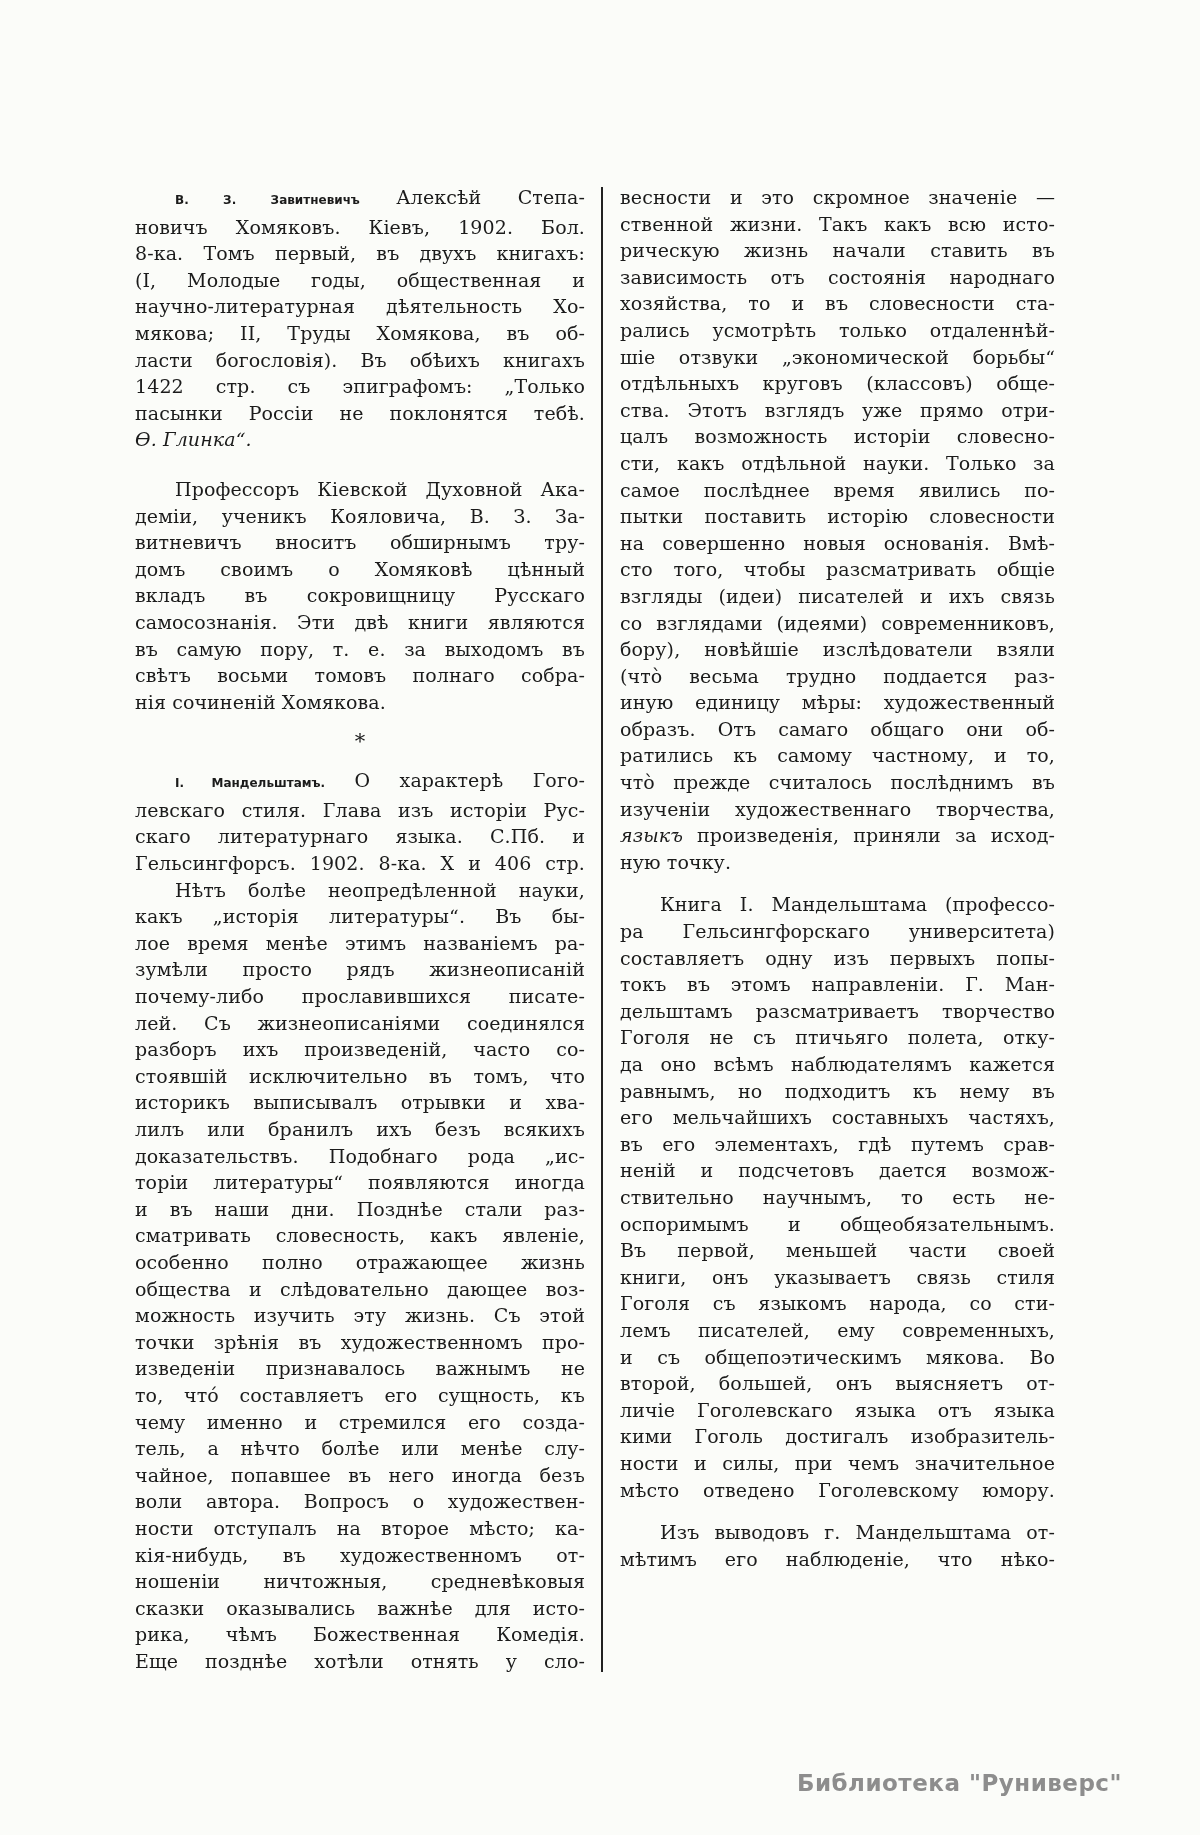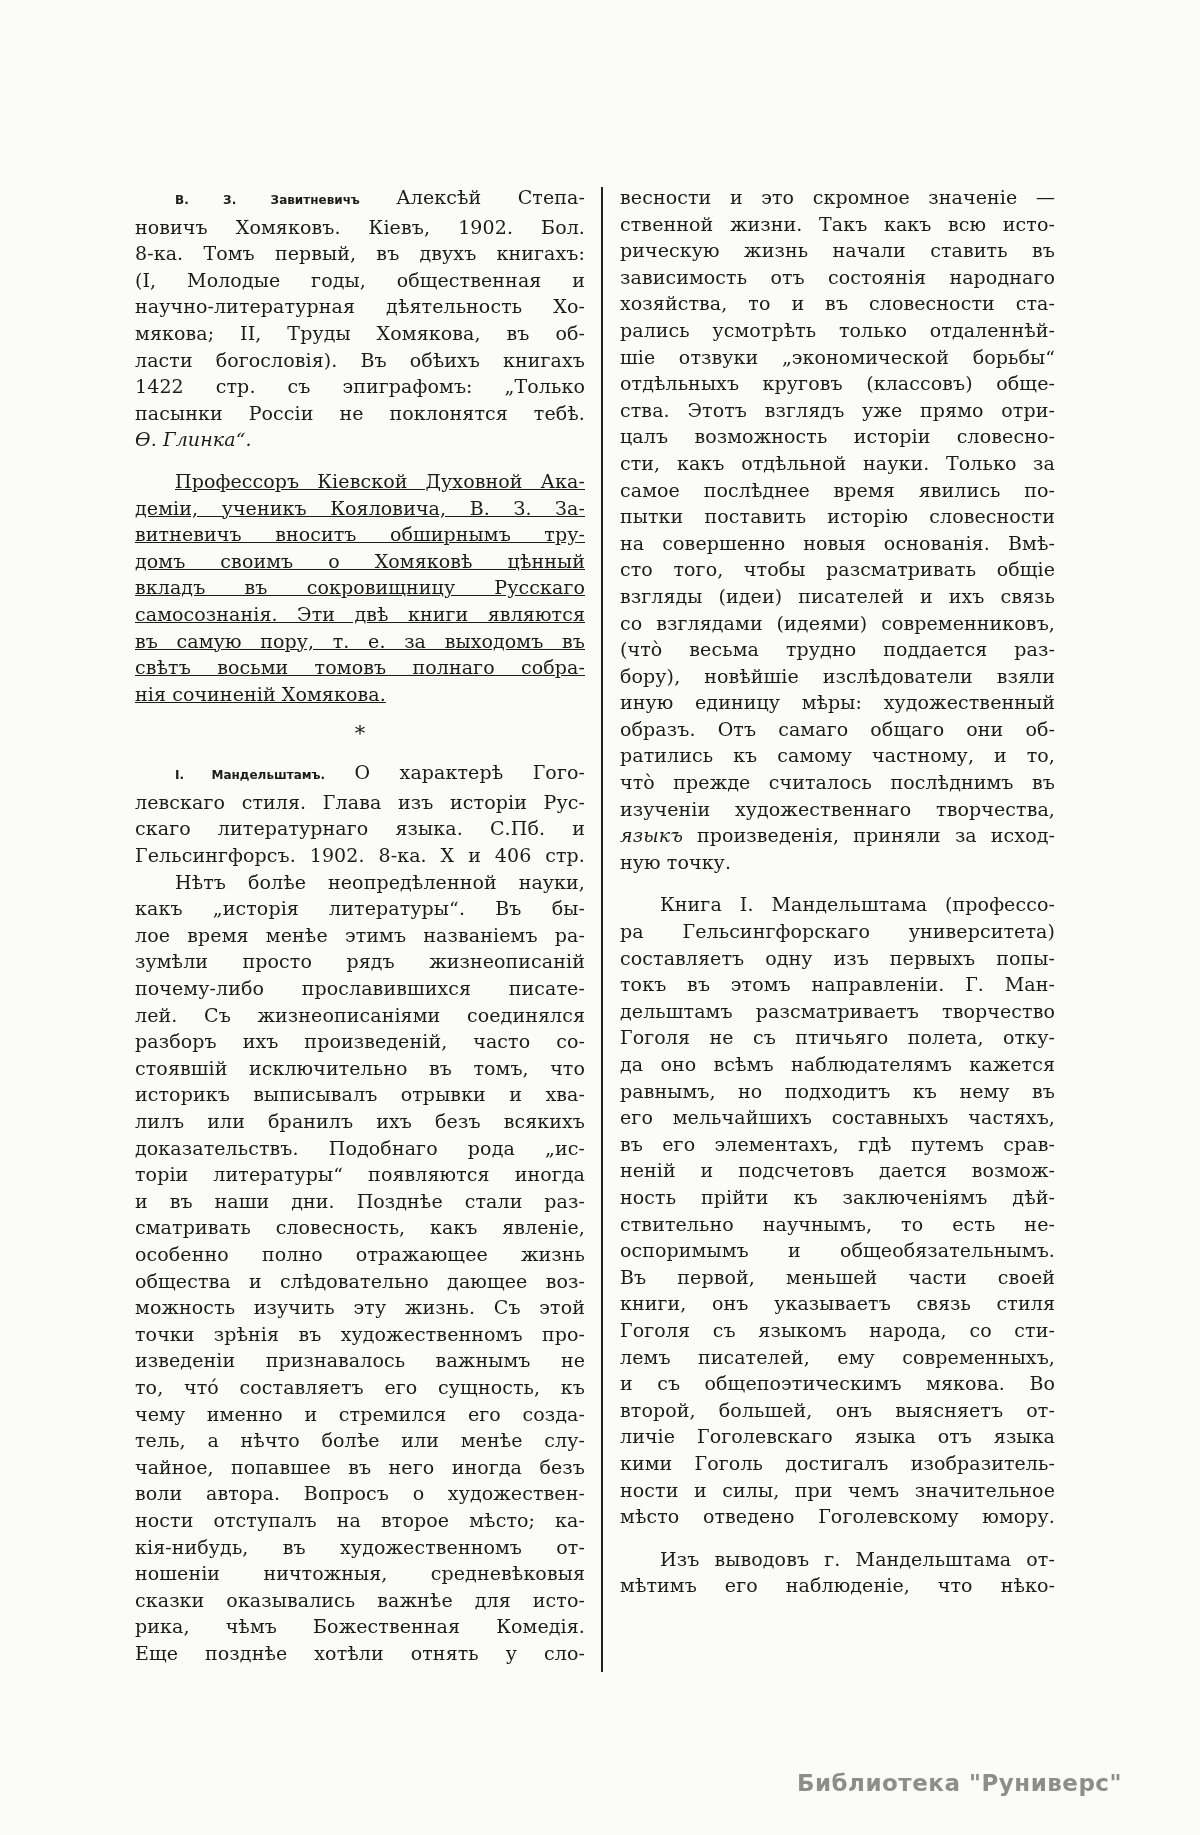--- a/index.html
+++ b/index.html
@@ -44,21 +44,21 @@
       <div class="line">новичъ Хомяковъ. Кіевъ, 1902. Бол.</div>
       <div class="line">8-ка. Томъ первый, въ двухъ книгахъ:</div>
       <div class="line">(I, Молодые годы, общественная и</div>
       <div class="line">научно-литературная дѣятельность Хо-</div>
       <div class="line">мякова; II, Труды Хомякова, въ об-</div>
       <div class="line">ласти богословія). Въ обѣихъ книгахъ</div>
       <div class="line">1422 стр. съ эпиграфомъ: „Только</div>
       <div class="line">пасынки Россіи не поклонятся тебѣ.</div>
       <div class="line lastline"><span class="i">Ѳ. Глинка“.</span></div>
     </div>
-    <div class="para" style="margin-top: 15px; text-decoration: underline;">
+    <div class="para" style="margin-top: 23px;">
       <div class="line first">Профессоръ Кіевской Духовной Ака-</div>
       <div class="line">деміи, ученикъ Кояловича, В. З. За-</div>
       <div class="line">витневичъ вноситъ обширнымъ тру-</div>
       <div class="line">домъ своимъ о Хомяковѣ цѣнный</div>
       <div class="line">вкладъ въ сокровищницу Русскаго</div>
       <div class="line">самосознанія. Эти двѣ книги являются</div>
       <div class="line">въ самую пору, т. е. за выходомъ въ</div>
       <div class="line">свѣтъ восьми томовъ полнаго собра-</div>
       <div class="line lastline">нія сочиненій Хомякова.</div>
     </div>
@@ -115,43 +115,42 @@
       <div class="line">отдѣльныхъ круговъ (классовъ) обще-</div>
       <div class="line">ства. Этотъ взглядъ уже прямо отри-</div>
       <div class="line">цалъ возможность исторіи словесно-</div>
       <div class="line">сти, какъ отдѣльной науки. Только за</div>
       <div class="line">самое послѣднее время явились по-</div>
       <div class="line">пытки поставить исторію словесности</div>
       <div class="line">на совершенно новыя основанія. Вмѣ-</div>
       <div class="line">сто того, чтобы разсматривать общіе</div>
       <div class="line">взгляды (идеи) писателей и ихъ связь</div>
       <div class="line">со взглядами (идеями) современниковъ,</div>
+      <div class="line">бору), новѣйшіе изслѣдователи взяли</div>
       <div class="line">(что̀ весьма трудно поддается раз-</div>
-      <div class="line">бору), новѣйшіе изслѣдователи взяли</div>
       <div class="line">иную единицу мѣры: художественный</div>
       <div class="line">образъ. Отъ самаго общаго они об-</div>
       <div class="line">ратились къ самому частному, и то,</div>
       <div class="line">что̀ прежде считалось послѣднимъ въ</div>
       <div class="line">изученіи художественнаго творчества,</div>
       <div class="line"><span class="i">языкъ</span><span> произведенія, приняли за исход-</span></div>
       <div class="line lastline">ную точку.</div>
     </div>
     <div class="para" style="margin-top: 16px;">
       <div class="line first">Книга І. Мандельштама (профессо-</div>
       <div class="line">ра Гельсингфорскаго университета)</div>
       <div class="line">составляетъ одну изъ первыхъ попы-</div>
       <div class="line">токъ въ этомъ направленіи. Г. Ман-</div>
       <div class="line">дельштамъ разсматриваетъ творчество</div>
       <div class="line">Гоголя не съ птичьяго полета, отку-</div>
       <div class="line">да оно всѣмъ наблюдателямъ кажется</div>
       <div class="line">равнымъ, но подходитъ къ нему въ</div>
       <div class="line">его мельчайшихъ составныхъ частяхъ,</div>
       <div class="line">въ его элементахъ, гдѣ путемъ срав-</div>
       <div class="line">неній и подсчетовъ дается возмож-</div>
-      <div class="line">ность прійти къ заключеніямъ дѣй-</div>
       <div class="line">ствительно научнымъ, то есть не-</div>
       <div class="line">оспоримымъ и общеобязательнымъ.</div>
       <div class="line">Въ первой, меньшей части своей</div>
       <div class="line">книги, онъ указываетъ связь стиля</div>
       <div class="line">Гоголя съ языкомъ народа, со сти-</div>
       <div class="line">лемъ писателей, ему современныхъ,</div>
       <div class="line">и съ общепоэтическимъ мякова. Во</div>
       <div class="line">второй, большей, онъ выясняетъ от-</div>
       <div class="line">личіе Гоголевскаго языка отъ языка</div>
       <div class="line">кими Гоголь достигалъ изобразитель-</div>

